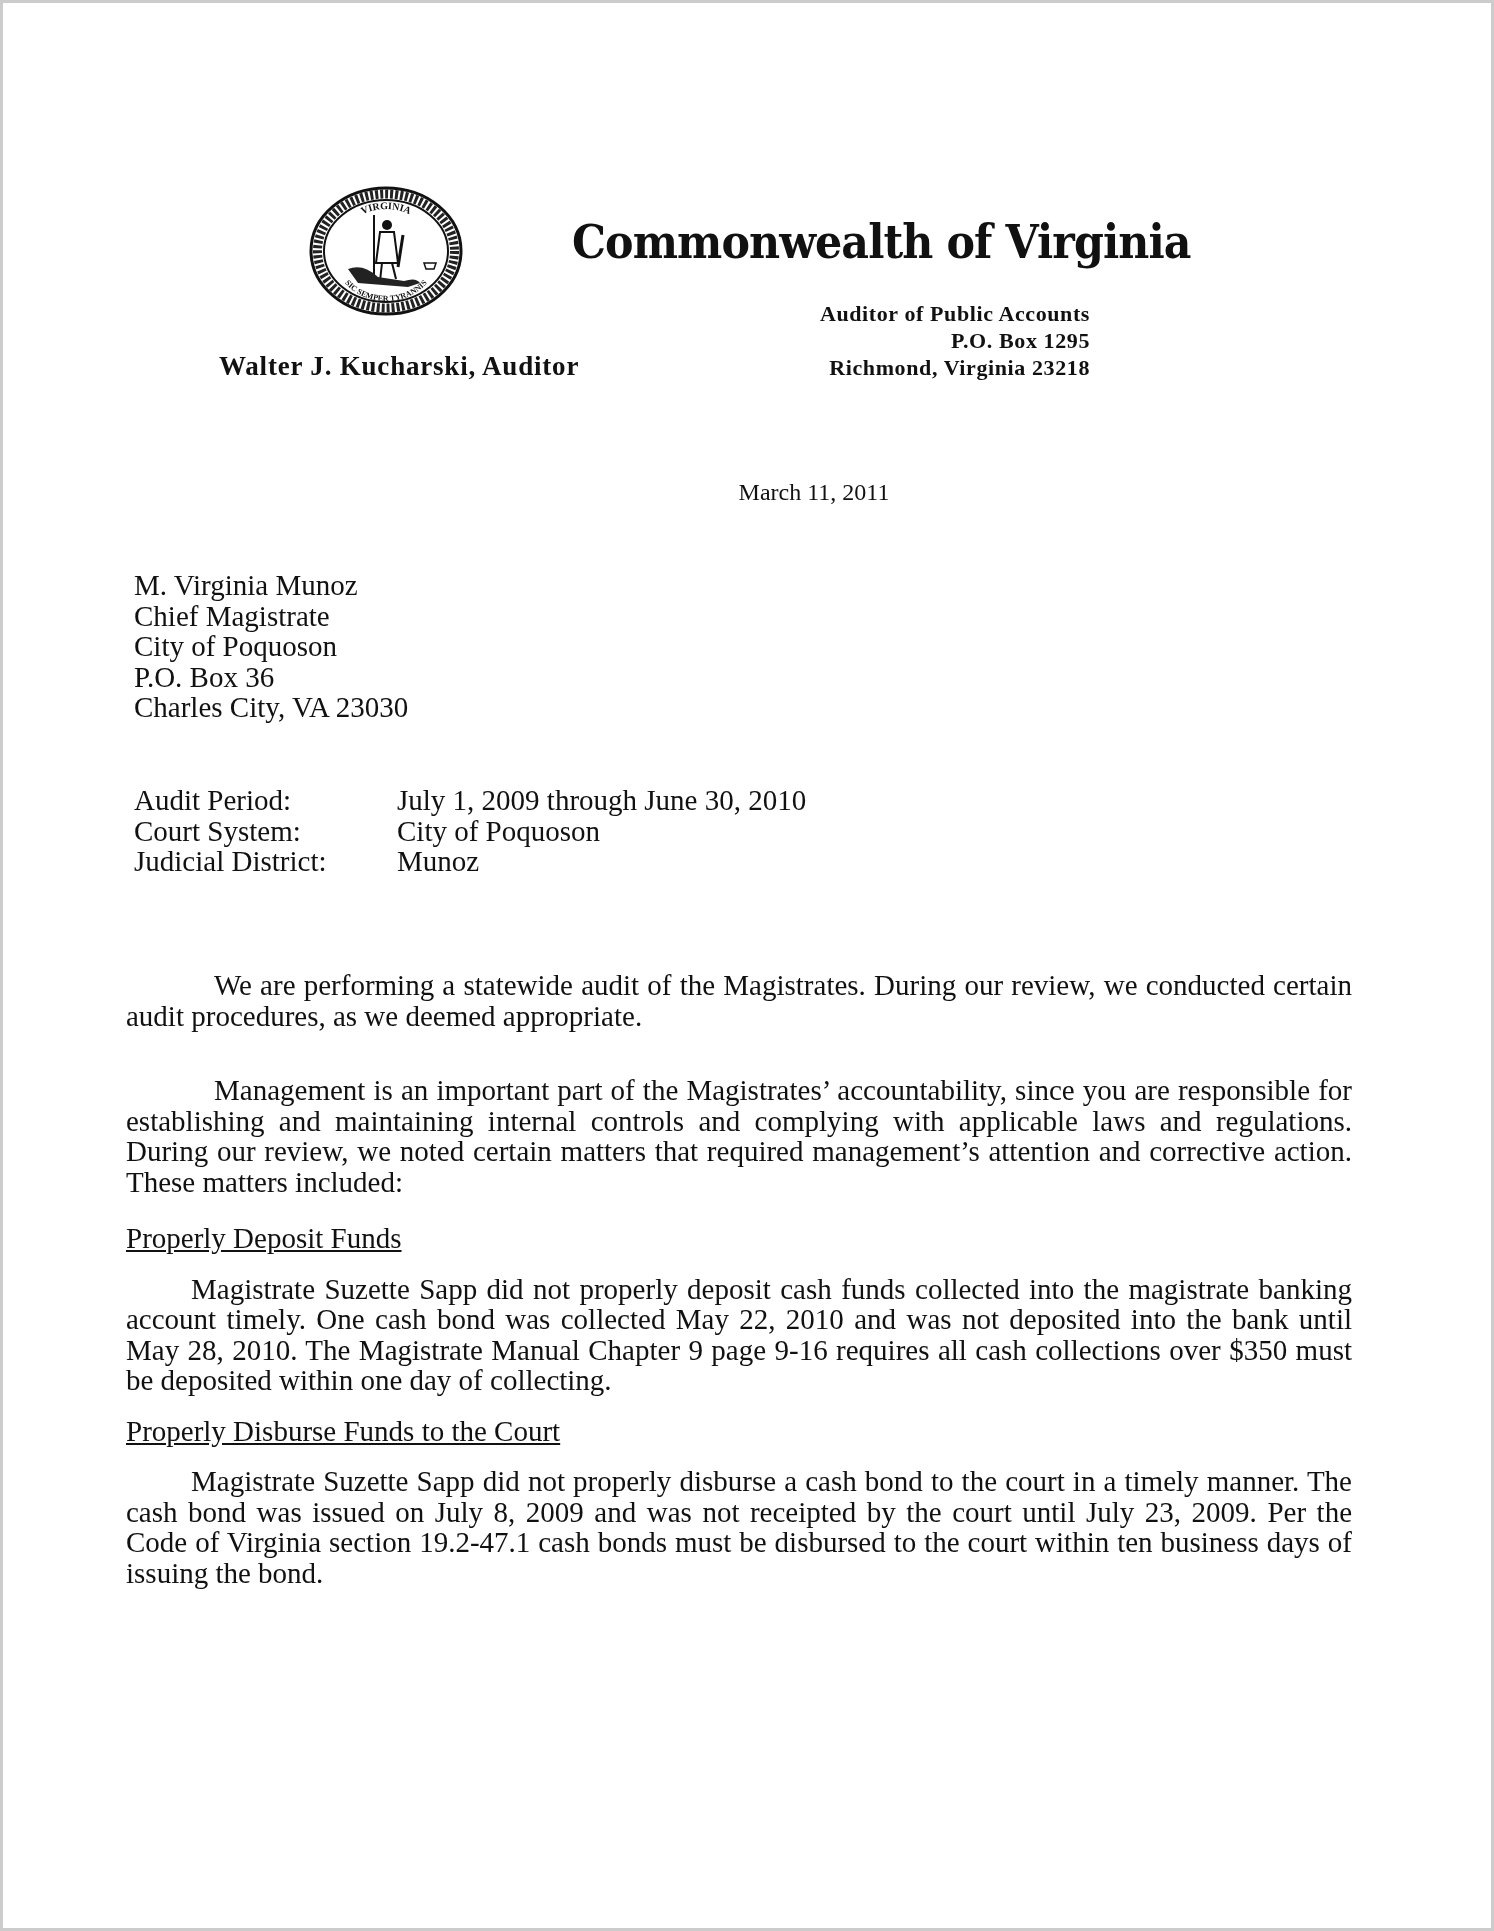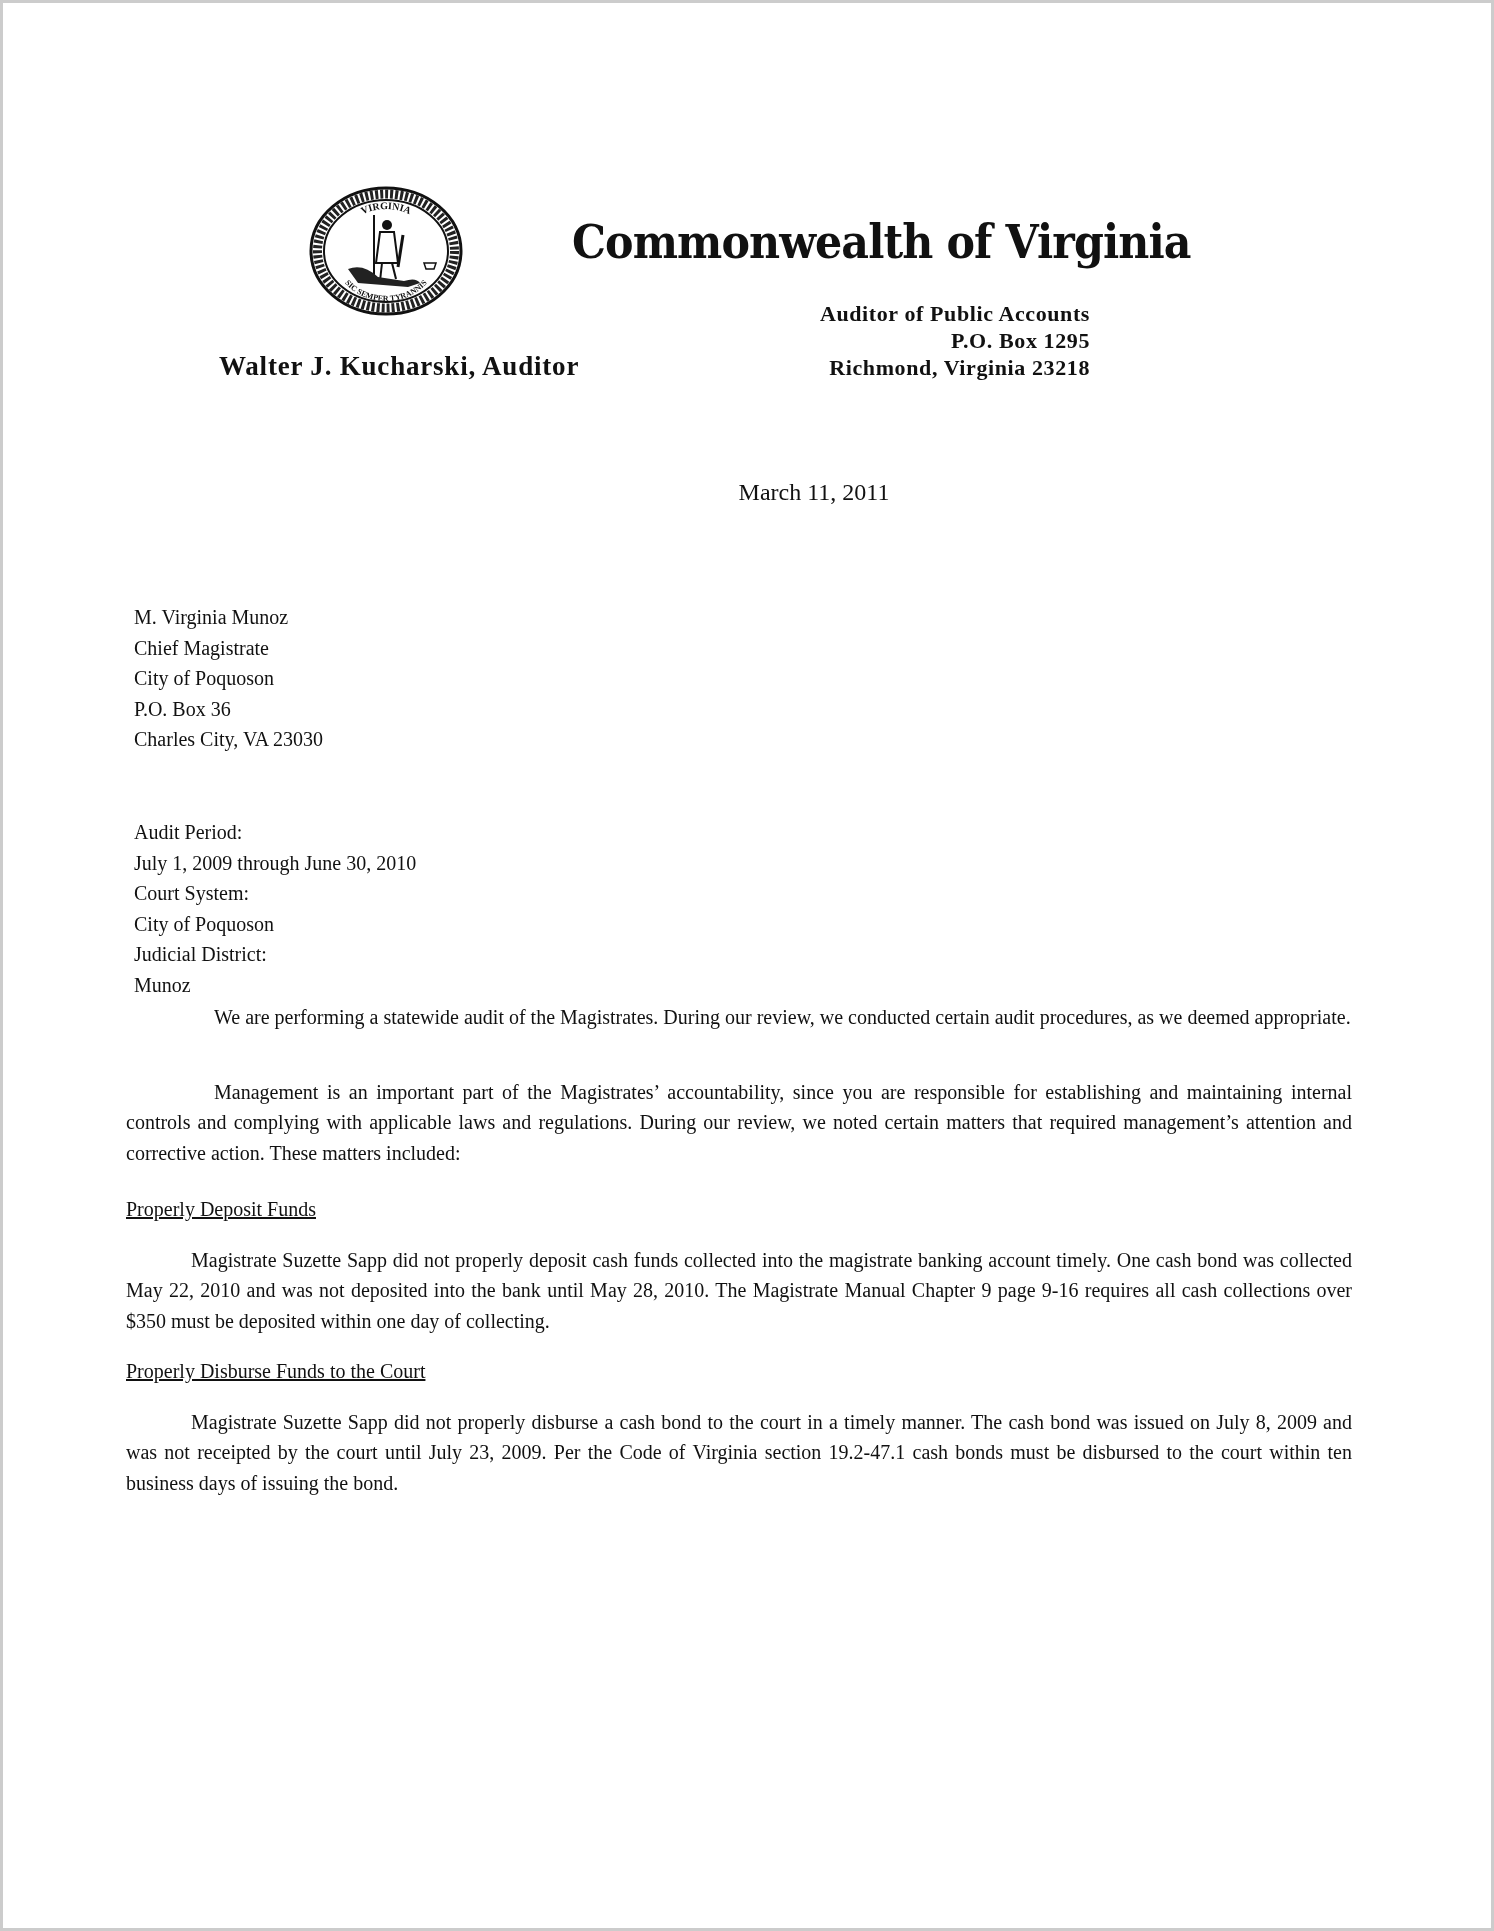--- a/index.html
+++ b/index.html
@@ -63,37 +63,35 @@
     }
     .date {
       position: absolute;
       left: 0; top: 477px;
       width: 1628px;
       text-align: center;
       font-size: 24px;
       line-height: 30px;
     }
     .text-24 {
-      font-size: 20px;
+      font-size: 29px;
       line-height: 30.5px;
-      margin-top: 32px;
     }
     .recipient {
       position: absolute;
       left: 134px; top: 570px;
     }
     .recipient div { white-space: nowrap; }
     .info-table {
       position: absolute;
       left: 134px; top: 785px;
     }
     .info-row {
       display: flex;
       white-space: nowrap;
-      flex-direction: column;
     }
     .info-label { width: 263px; }
     .body-block {
       position: absolute;
       left: 126px; top: 970px;
       width: 1226px;
     }
     .para {
       margin: 0;
       text-align: justify;

